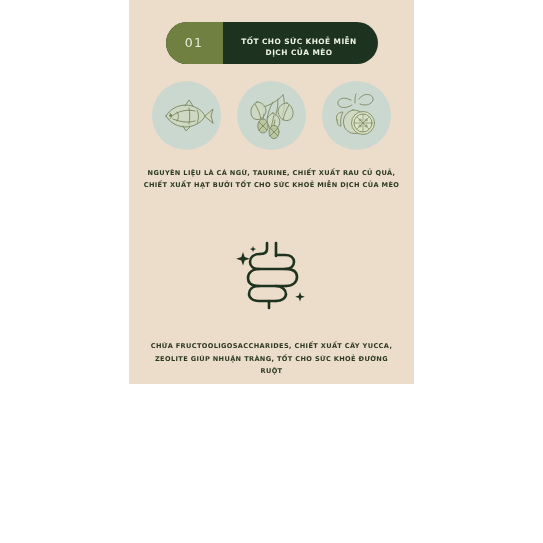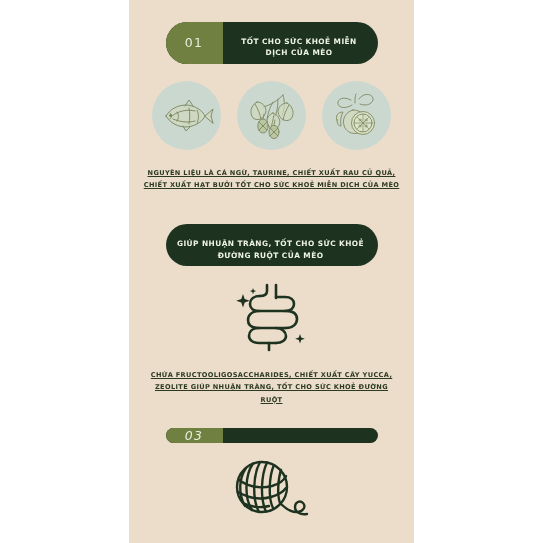--- a/index.html
+++ b/index.html
@@ -17,21 +17,21 @@
     position: relative;
     width: 543px;
     height: 543px;
     background: #ffffff;
     display: flex;
     justify-content: center;
   }
   .panel {
     position: relative;
     width: 285px;
-    height: 543px;
+    height: 384px;
     background: #ecddcb;
     box-sizing: border-box;
     padding: 0;
     overflow: hidden;
   }
 
   
   .badge {
     position: relative;
     margin: 0 auto;
@@ -91,35 +91,34 @@
 
   .caption {
     text-align: center;
     color: #2c3a22;
     font-size: 6.6px;
     letter-spacing: 0.35px;
     line-height: 1.85;
     font-weight: 700;
     white-space: pre-line;
     padding: 0 14px;
-    text-decoration: underline;
   }
 
   .icon-block {
     display: flex;
     align-items: center;
     justify-content: center;
   }
 
   
   .sp-badge1 { padding-top: 22px; }
   .cap1 { margin-top: 17px; }
   .sp-badge2 { margin-top: 33px; }
   .gut-wrap { margin-top: 12px; }
-  .cap2 { margin-top: 13px; }
+  .cap2 { margin-top: 26px; }
   .sp-badge3 { margin-top: 22px; font-style: italic; }
   .yarn-wrap { margin-top: 13px; }
 </style>
 </head>
 <body>
 
 <div class="stage">
   <div class="panel">
 
     <div class="section sp-badge1">
@@ -198,22 +197,20 @@
 
       </div>
 
       <div class="caption cap1">NGUYÊN LIỆU LÀ CÁ NGỪ, TAURINE, CHIẾT XUẤT RAU CỦ QUẢ,
 CHIẾT XUẤT HẠT BƯỞI TỐT CHO SỨC KHOẺ MIỄN DỊCH CỦA MÈO</div>
     </div>
 
     <div class="section sp-badge2">
 
       <div class="badge">
-        <div class="badge-text">GIÚP NHUẬN TRÀNG, TỐT CHO SỨC KHOẺ
-ĐƯỜNG RUỘT CỦA MÈO</div>
       </div>
 
       <div class="icon-block gut-wrap">
         <svg width="86" height="78" viewBox="0 0 86 78">
           <g fill="none" stroke="#1d3320" stroke-width="2.6" stroke-linecap="round" stroke-linejoin="round">
             <path d="M47 7 L47 20"></path>
             <path d="M38 7 L38 13 C38 17, 34 18, 31 18"></path>
             <path d="M31 18 C24 18, 21 22, 21 26 C21 30, 24 33, 30 33 L56 33"></path>
             <path d="M56 33 C62 33, 65 30, 65 26 C65 22, 62 19, 56 19 L47 19"></path>
             <path d="M30 33 C23 33, 19 37, 19 42 C19 47, 23 50, 30 50 L57 50"></path>

